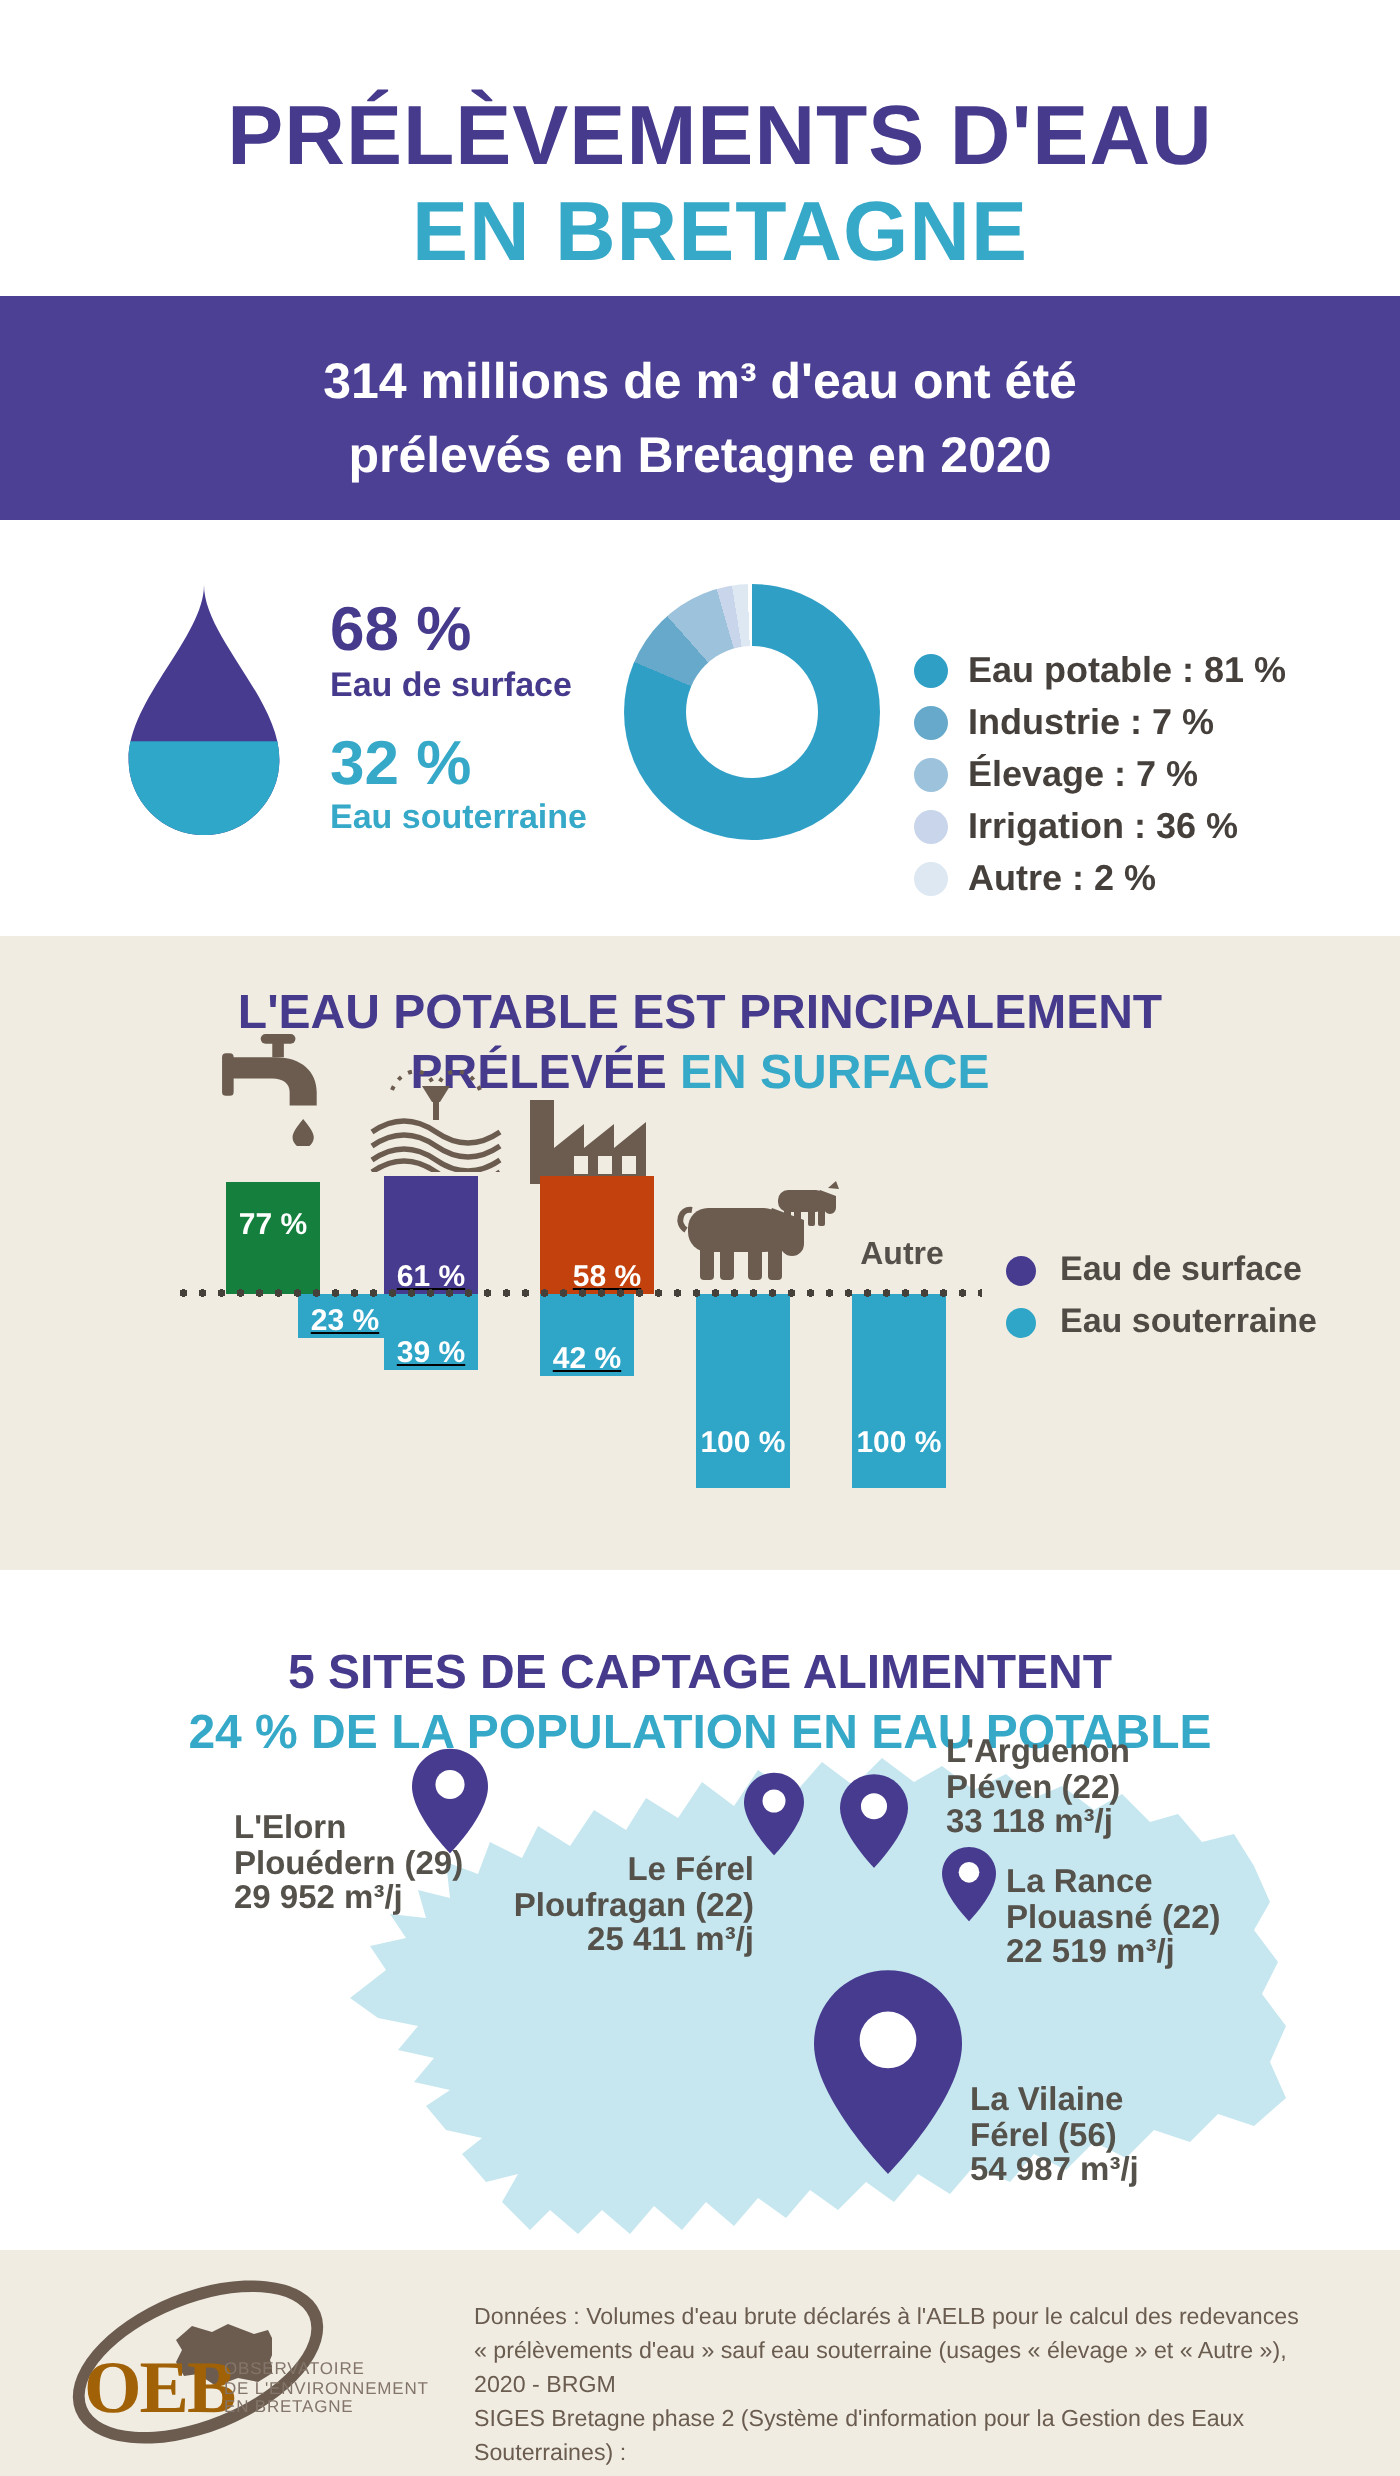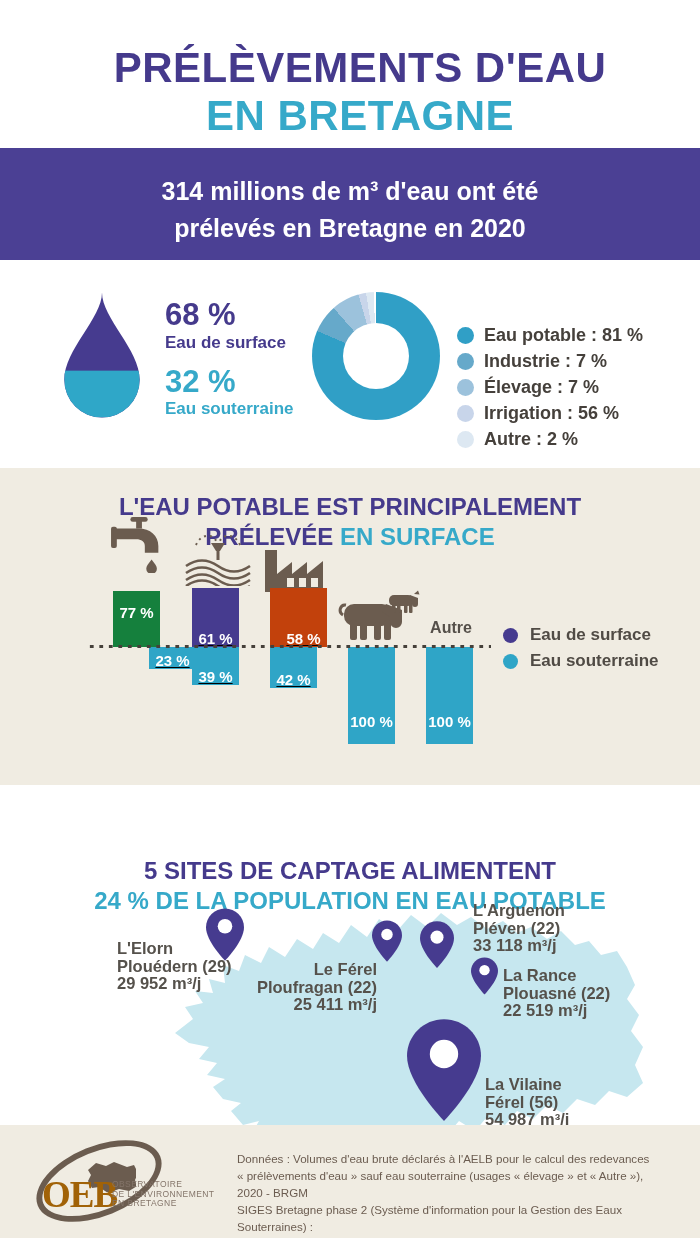--- a/index.html
+++ b/index.html
@@ -3,21 +3,21 @@
 <meta charset="utf-8">
 <style>
   html,body{margin:0;padding:0;background:#fff;}
   .page{position:relative;width:700px;height:1238px;overflow:hidden;
         font-family:"Liberation Sans",sans-serif;background:#fff;}
   .sec{position:absolute;left:0;width:700px;}
   .sec-header{top:0;height:148px;background:#ffffff;}
   .sec-banner{top:148px;height:116px;background:#4b4094;}
   .sec-stats{top:260px;height:204px;background:#ffffff;}
   .sec-bars{top:468px;height:317px;background:#f0ece2;}
-  .sec-map{top:829px;height:280px;background:#ffffff;border-radius:11px;}
+  .sec-map{top:795px;height:280px;background:#ffffff;border-radius:11px;}
   .sec-footer{top:1125px;height:113px;background:#f0ece2;}
 
   .t-purple{color:#453a8c;} .t-teal{color:#36a9c9;}
   .h1{position:absolute;left:0;width:700px;text-align:center;
       font-weight:bold;font-size:42px;line-height:48px;letter-spacing:.5px;margin-left:10px;}
   .banner-text{padding-top:25px;text-align:center;color:#fff;
       font-weight:bold;font-size:25px;line-height:37px;}
 
   
   .drop{position:absolute;left:56px;top:29px;}
@@ -113,21 +113,21 @@
       <div class="row">
         <span class="dot" style="background: rgb(102, 169, 202);"></span>
         <span class="lbl">Industrie : 7 %</span>
       </div>
       <div class="row">
         <span class="dot" style="background: rgb(156, 194, 220);"></span>
         <span class="lbl">Élevage : 7 %</span>
       </div>
       <div class="row">
         <span class="dot" style="background: rgb(200, 213, 234);"></span>
-        <span class="lbl">Irrigation : 56 %</span>
+        <span class="lbl">Irrigation : 36 %</span>
       </div>
       <div class="row">
         <span class="dot" style="background: rgb(221, 232, 242);"></span>
         <span class="lbl">Autre : 2 %</span>
       </div>
     </div>
   </div>
 
   <div class="sec sec-bars">
     <div class="sec-title">

